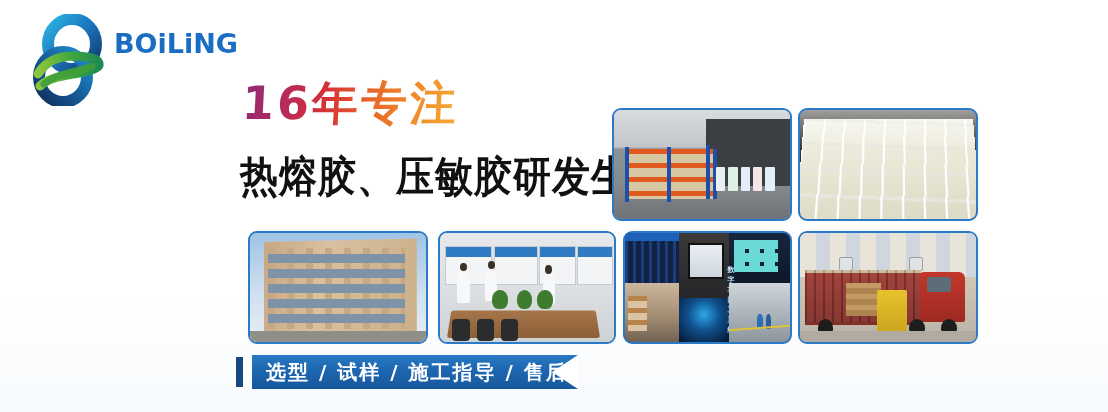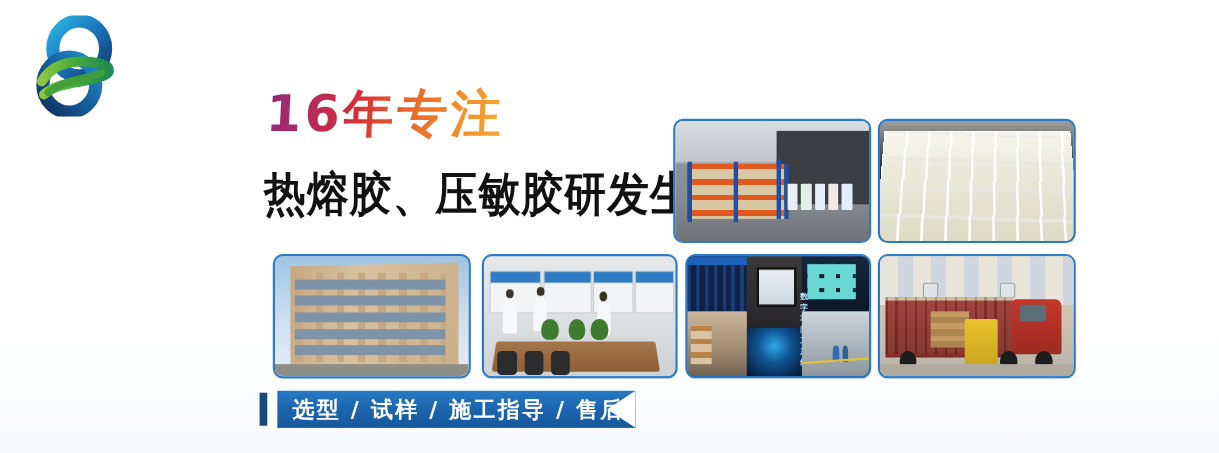--- a/index.html
+++ b/index.html
@@ -203,20 +203,21 @@
 
         <ellipse cx="42" cy="30" rx="24" ry="25" fill="none" stroke="url(#gblue)" stroke-width="12"></ellipse>
 
         <ellipse cx="33" cy="63" rx="24" ry="25" fill="none" stroke="url(#gblue2)" stroke-width="12"></ellipse>
 
         <path d="M8 60 C 20 40, 44 40, 62 44 C 70 46, 72 52, 64 55 C 46 62, 22 60, 10 72" fill="none" stroke="url(#ggreen)" stroke-width="9" stroke-linecap="round"></path>
         <path d="M14 70 C 28 58, 50 58, 62 52" fill="none" stroke="#3f9f3a" stroke-width="7" stroke-linecap="round" opacity=".9"></path>
       </svg>
     </div>
     <div class="logo-text">
+      <div class="logo-en">BOiLiNG</div>
     </div>
   </div>
 
   <div class="headline-1">16年专注</div>
   <div class="headline-2">热熔胶、压敏胶研发生产</div>
 
   <div class="ribbon">
     <div class="ribbon-tick"></div>
     <div class="ribbon-body">
       <div class="ribbon-notch"></div>

